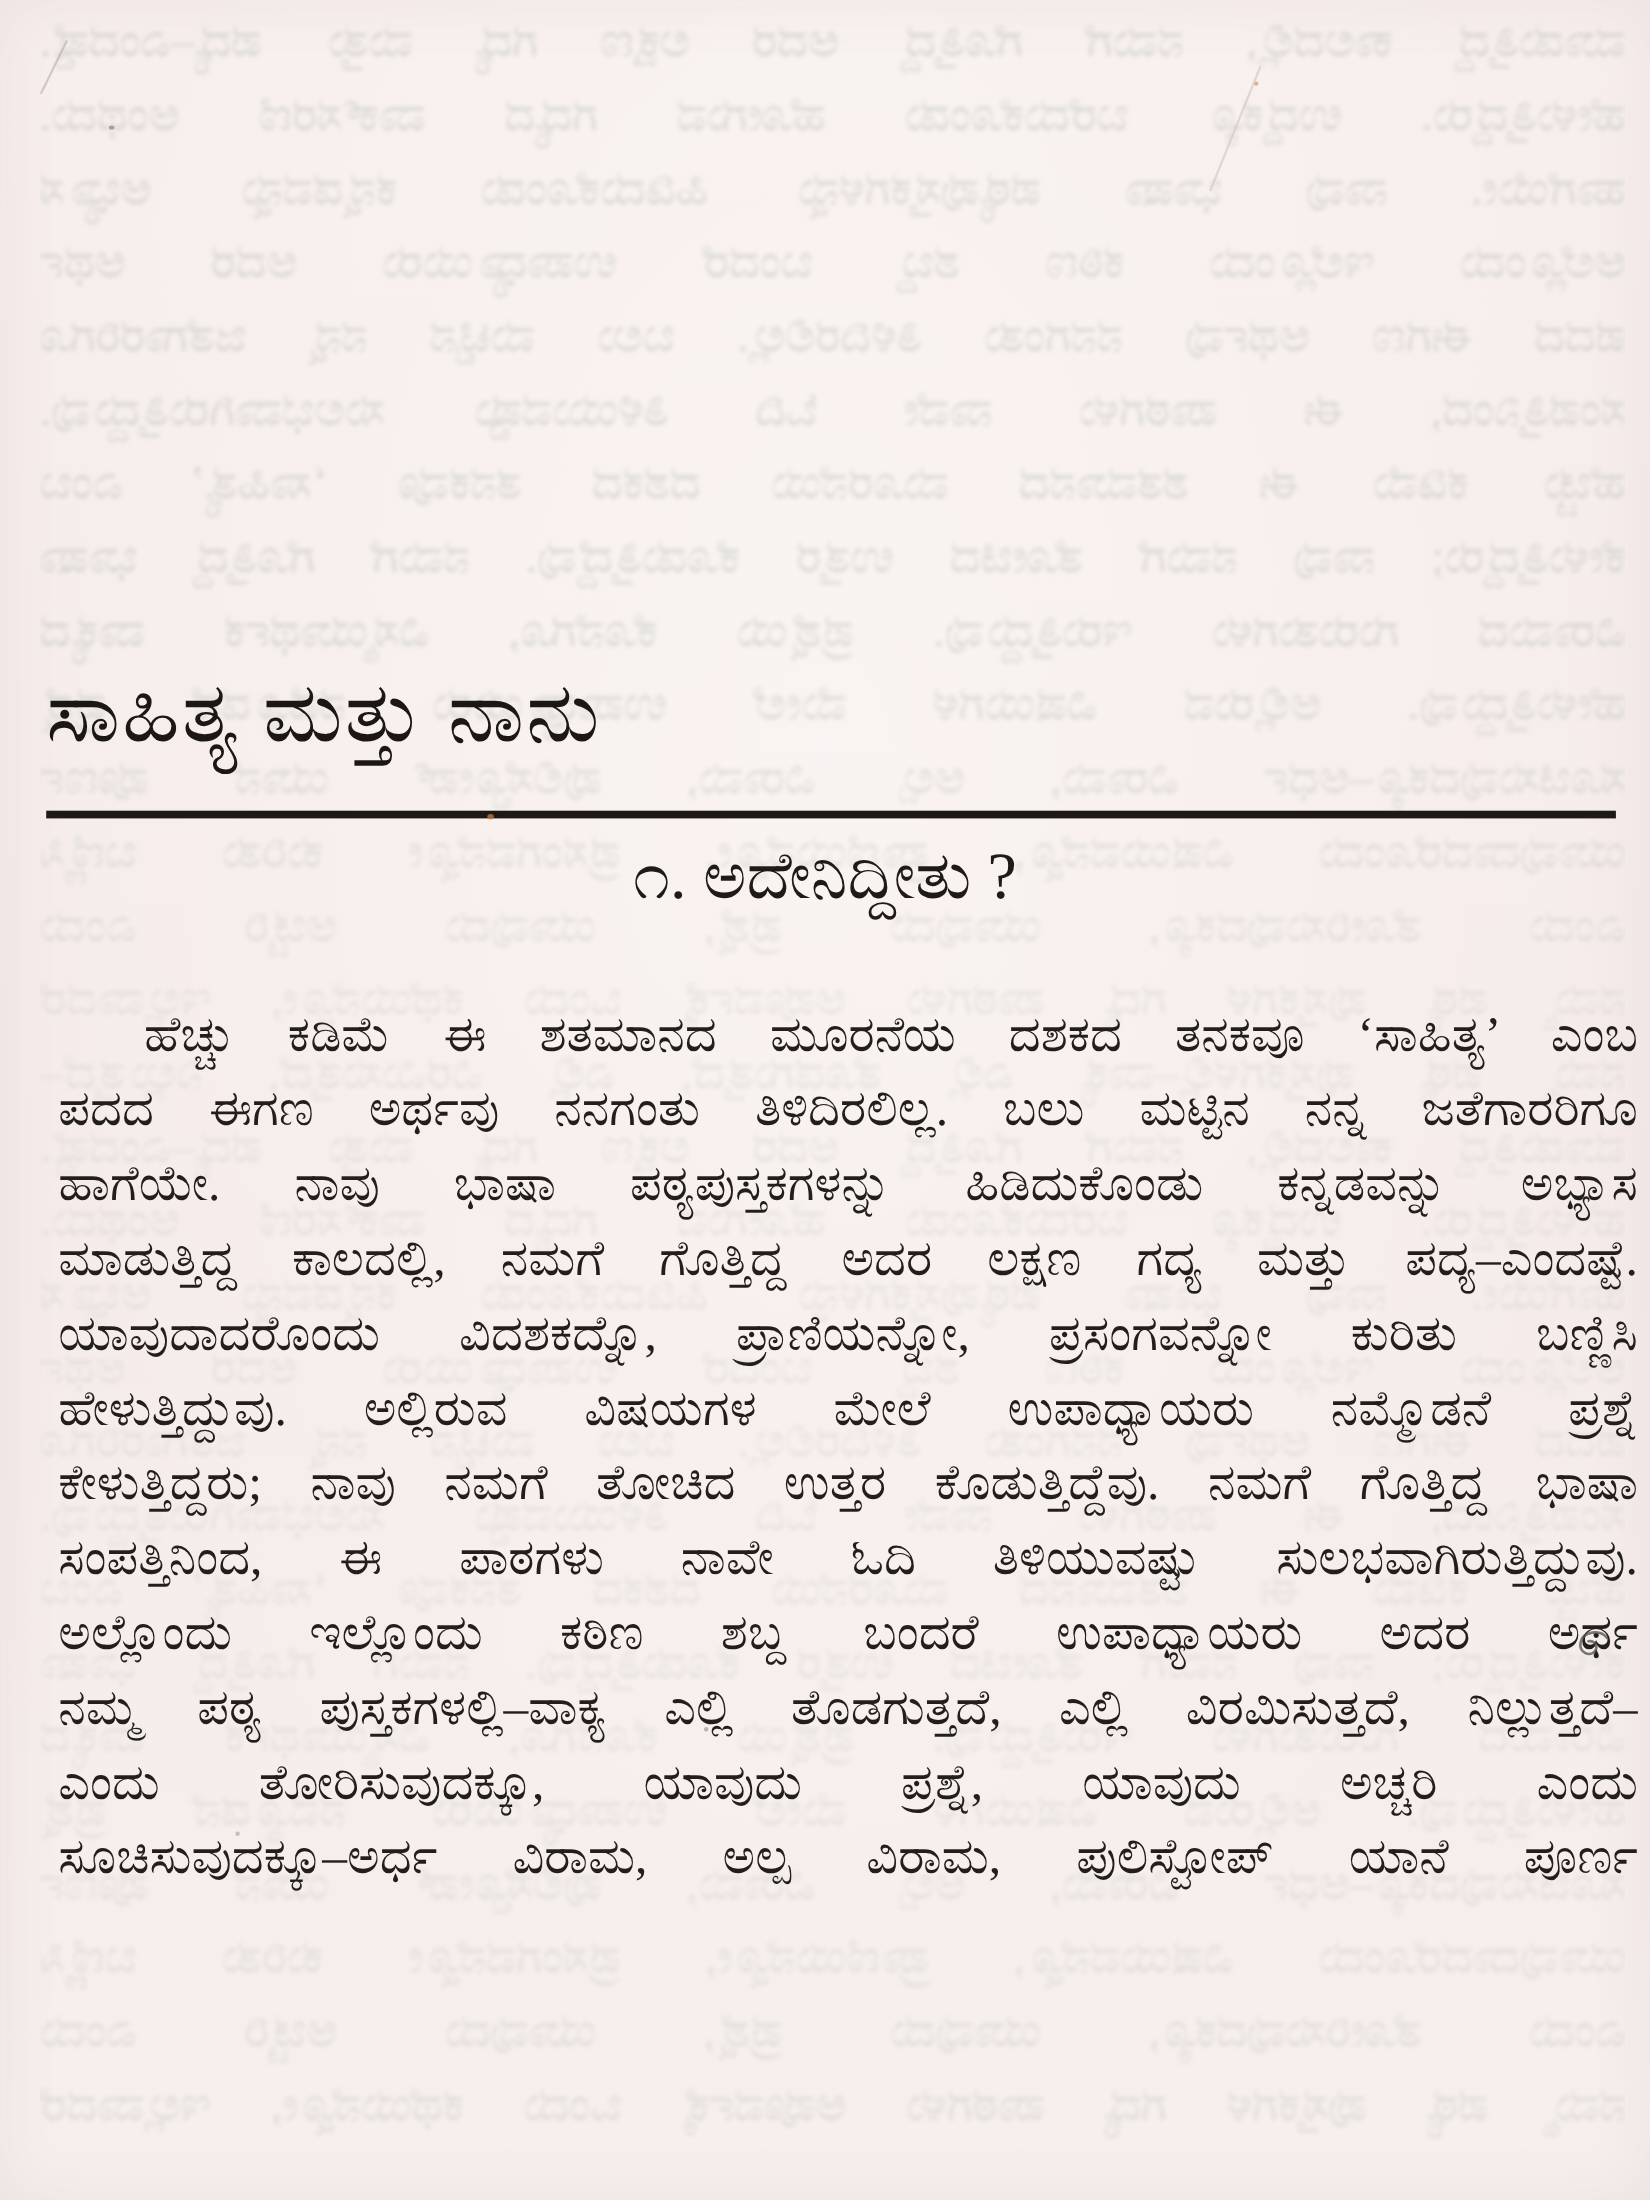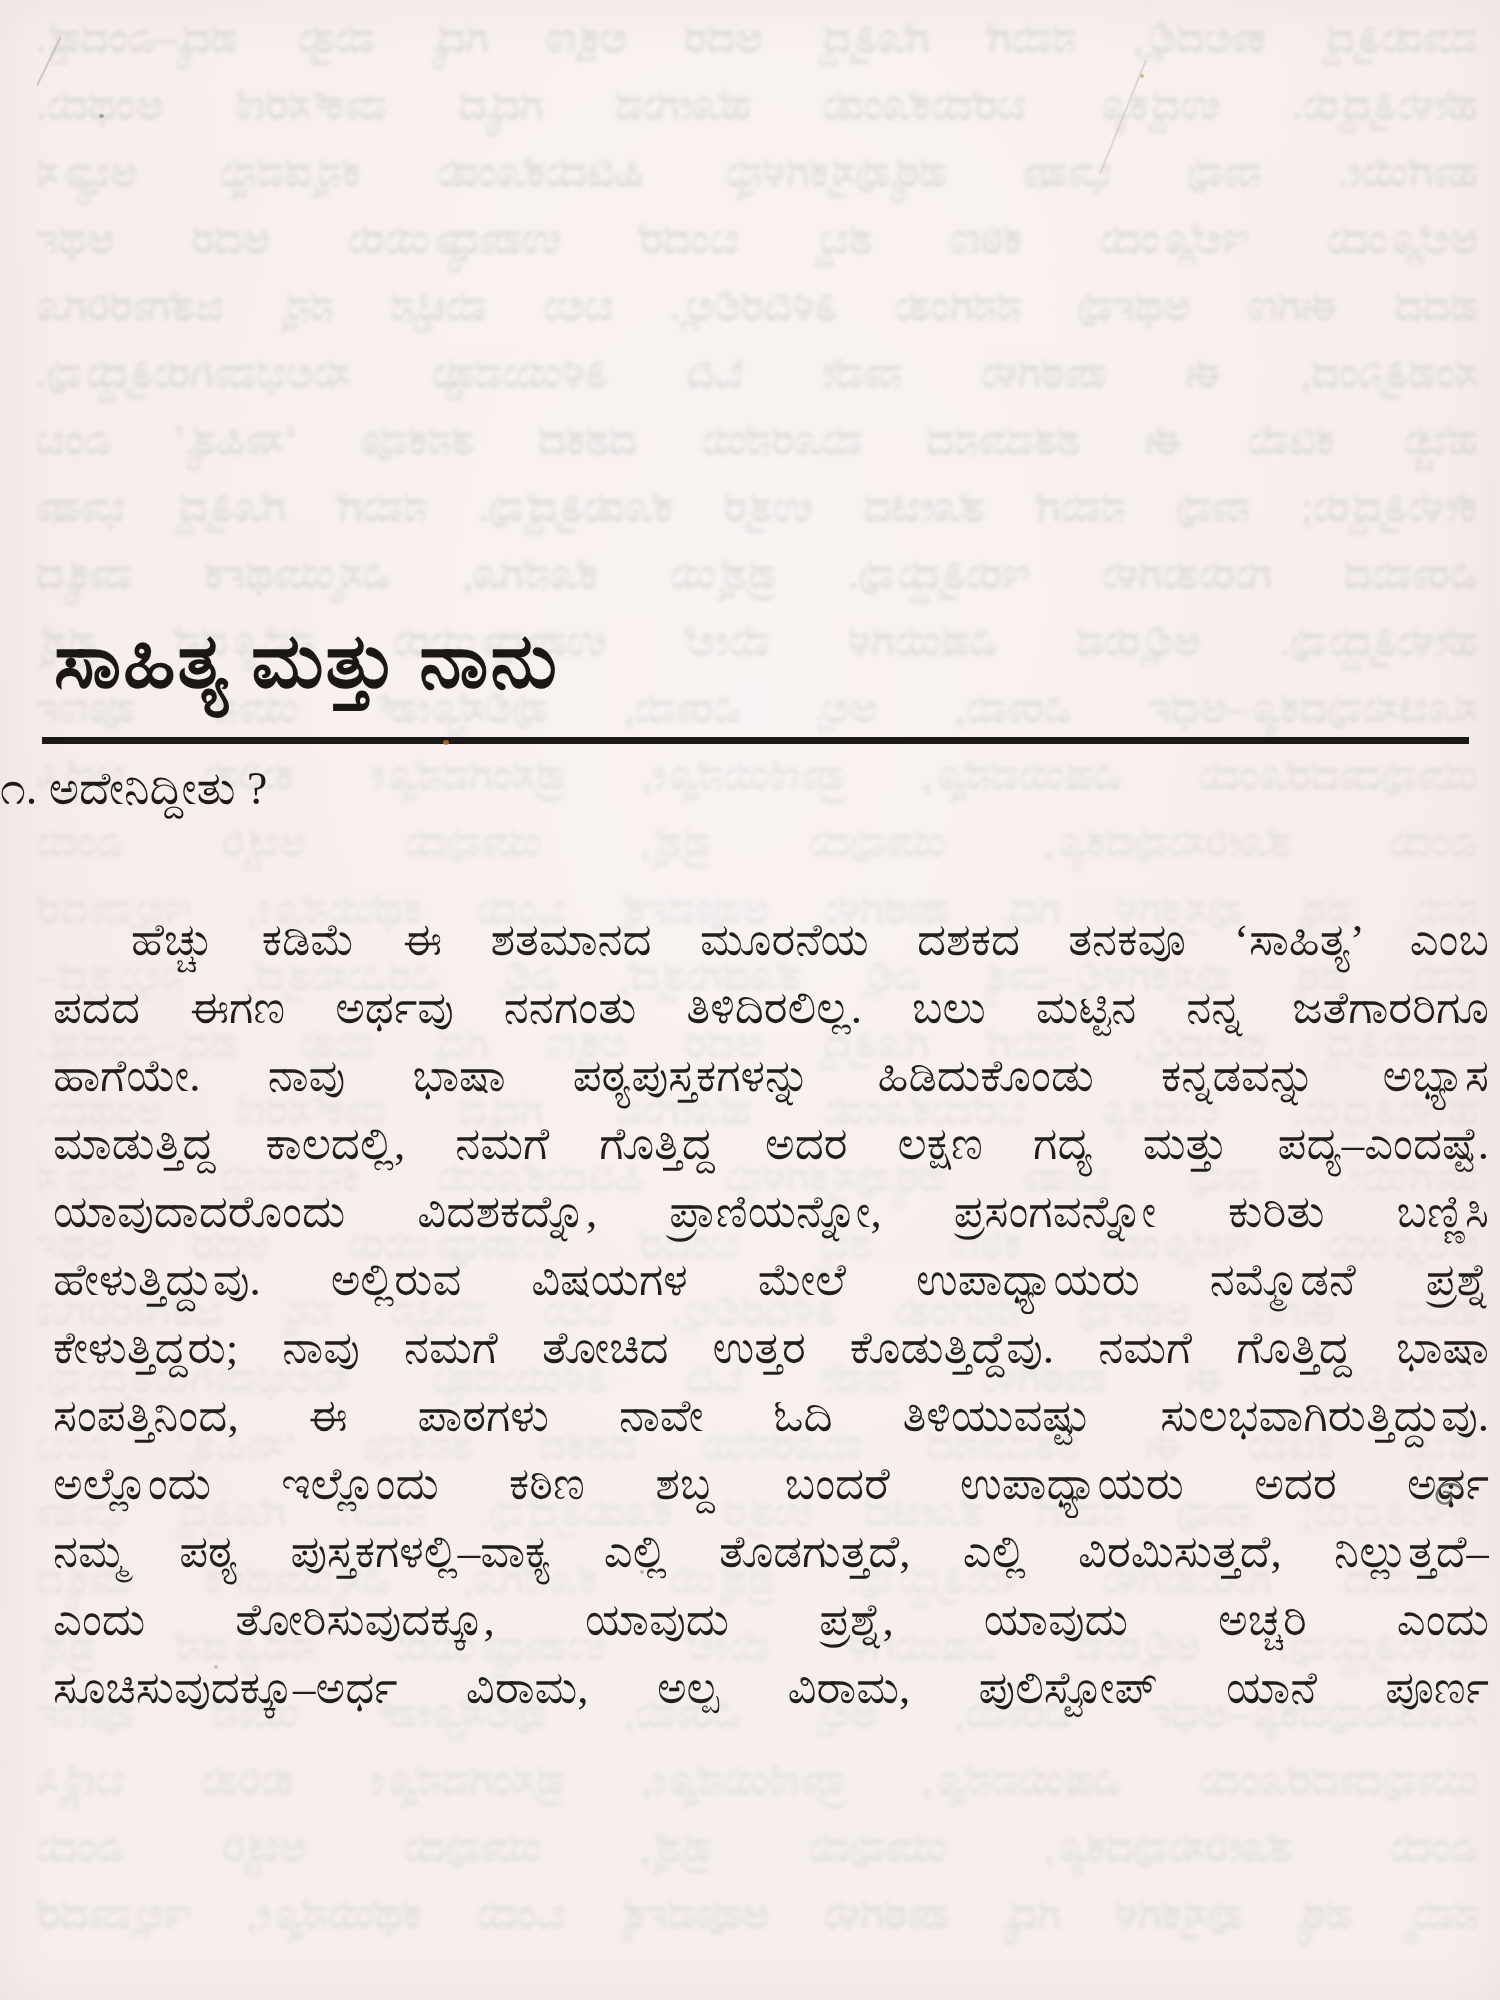--- a/index.html
+++ b/index.html
@@ -46,43 +46,43 @@
   
   .content {
     position: absolute;
     inset: 0;
     z-index: 2;
   }
   .chapter-title {
     position: absolute;
     top: 606px;
     left: 42px;
-    margin: 12px;
+    margin: 0;
     font-size: 76px;
-    font-weight: bold;
+    font-weight: normal;
     letter-spacing: 2px;
     color: #1a1715;
     white-space: nowrap;
   }
   .title-rule {
     position: absolute;
     top: 737px;
     left: 42px;
     width: 1427px;
     height: 7px;
     background: #1c1917;
   }
   .section-heading {
     position: absolute;
     top: 762px;
     left: 0;
     width: 100%;
     margin: 0;
-    text-align: left;
-    font-size: 46px;
+    text-align: center;
+    font-size: 60px;
     font-weight: normal;
     color: #1d1a18;
   }
   .body-paragraph {
     position: absolute;
     top: 906px;
     left: 41px;
     width: 1436px;
     color: #211e1b;
     margin-left: 12px;

